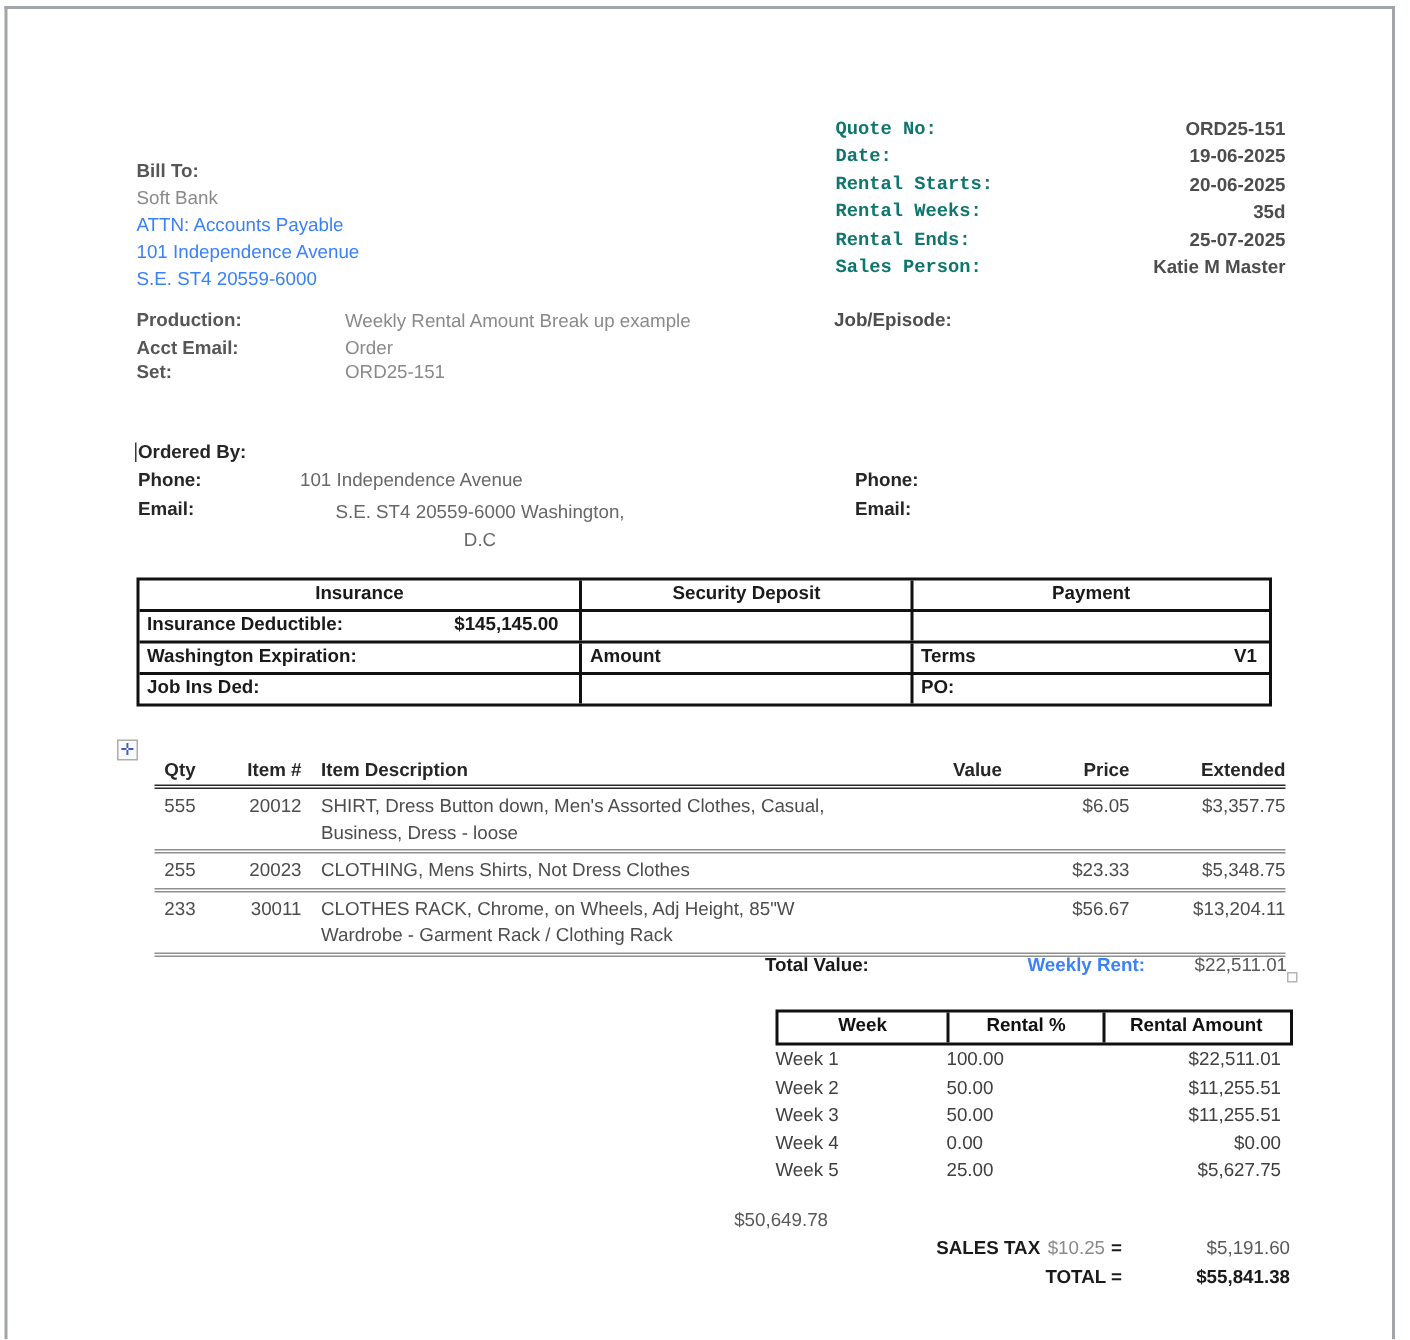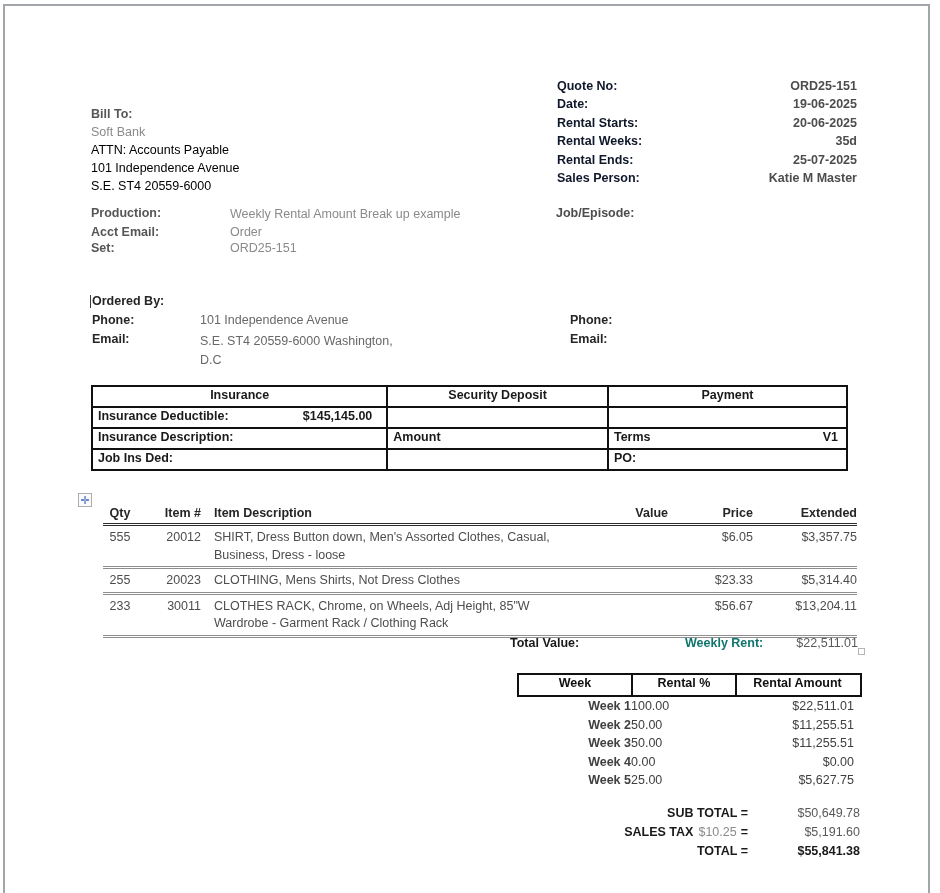--- a/index.html
+++ b/index.html
@@ -9,43 +9,43 @@
   .page-frame { position:absolute; left:3px; top:4px; width:927px; height:889px;
     border-top:2px solid #a2a5a9; border-left:2px solid #a2a5a9; border-right:2px solid #a2a5a9; }
   .abs { position:absolute; }
   .b { font-weight:bold; }
   .pre { white-space:pre-line; }
 
   
   .billto { left:91px; top:77px; width:330px; line-height:18px; }
   .lbl-gray { color:#565656; font-weight:bold;margin-top:28px; }
   .val-gray { color:#8a8a8a; }
-  .val-light { color:#000000; }
+  .val-light { color:#3b82f6; }
 
   
   .quote { left:557px; top:77px; width:300px; line-height:18.4px; }
   .quote-row { display:flex; justify-content:space-between; }
-  .quote-row .ql { color:#0f172a; font-weight:bold; }
+  .quote-row .ql { color:#0f766e; font-weight:bold;font-family:Liberation Mono, monospace; }
   .quote-row .qv { color:#4d4d4d; font-weight:bold; text-align:right; }
 
   
   .prod-label { left:91px; top:206px; color:#565656; font-weight:bold; }
   .prod-value { left:230px; top:206px; width:300px; color:#8a8a8a; line-height:17.5px; }
   .job-label  { left:556px; top:206px; color:#4d4d4d; font-weight:bold; }
   .set-label  { left:91px; top:241px; color:#565656; font-weight:bold; }
   .set-value  { left:230px; top:241px; color:#8a8a8a; }
 
   
   .dark { color:#262626; font-weight:bold; }
   .ord-caret { left:90px; top:295px; width:1px; height:13px; background:#3a3a3a; }
   .ordered-label { left:92px; top:294px; }
   .ord-phone-l { left:92px; top:313px; }
   .ord-phone-v { left:200px; top:313px; color:#686868; }
   .ord-email-l { left:92px; top:332px; }
-  .ord-email-v { left:200px; top:332px; width:240px; color:#686868; line-height:18.5px; }
+  .ord-email-v { left:200px; top:332px; width:240px; color:#686868; line-height:18.5px;text-align:center; }
   .ord-phone-r { left:570px; top:313px; }
   .ord-email-r { left:570px; top:332px; }
 
   
   .ins-table { left:91px; top:385px; width:757px; border:2px solid #111; color:#1a1a1a; }
   .ins-row { display:flex; }
   .ins-row + .ins-row { border-top:2px solid #111; }
   .ins-cell { padding:1px 5px; height:19px; font-weight:bold; overflow:hidden; }
   .ins-c1 { width:304px; border-right:2px solid #111; }
   .ins-c2 { width:227px; border-right:2px solid #111; }
@@ -64,33 +64,33 @@
   .it-body > div { padding:3px 0 2px 0; line-height:17.5px; }
   .c-qty { width:34px; text-align:center; }
   .c-item { width:64px; text-align:right; }
   .c-desc { flex:1; padding-left:13px !important; }
   .c-val { width:110px; text-align:right; }
   .c-price { width:85px; text-align:right; }
   .c-ext { width:104px; text-align:right; }
 
   
   .tv-label { left:510px; top:636px; color:#1a1a1a; font-weight:bold; }
-  .wr-label { left:685px; top:636px; color:#0f766e; font-weight:bold; }
+  .wr-label { left:685px; top:636px; color:#3b82f6; font-weight:bold; }
   .wr-value { left:748px; top:636px; width:110px; text-align:right; color:#595959; }
   .resize-handle { left:858px; top:648px; width:7px; height:7px; border:1px solid #b5b5b5; background:#fff; }
 
   
   .week { left:517px; top:673px; width:345px; color:#404040; }
   .wk-head { display:flex; border:2px solid #111; font-weight:bold; color:#111; }
   .wk-head > div { height:20px; line-height:17px; text-align:center; }
   .wk-h1 { width:114px; border-right:2px solid #111; }
   .wk-h2 { width:104px; border-right:2px solid #111; }
   .wk-h3 { width:121px; }
   .wk-row { display:flex; height:18.6px; line-height:18.6px; }
-  .wk-c1 { width:114px; text-align:right;font-weight:bold; }
+  .wk-c1 { width:114px; text-align:left; }
   .wk-c2 { width:104px; text-align:left; }
   .wk-c3 { width:123px; text-align:right; padding-right:4px; }
 
   
   .totals { left:440px; top:804px; width:420px; line-height:18.8px; }
   .tot-row { display:flex; }
   .tot-label { flex:1; text-align:right; color:#1a1a1a; font-weight:bold; }
   .tot-value { width:112px; text-align:right; color:#595959; }
   .tot-value.b { color:#1a1a1a; }
   .tax-rate { color:#8a8a8a; font-weight:normal; margin:0 4px 0 5px; }
@@ -162,21 +162,21 @@
     </div>
     <div class="ins-row">
       <div class="ins-cell ins-c1 split">
         <span>Insurance Deductible:</span>
         <span style="padding-right:9px;">$145,145.00</span>
       </div>
       <div class="ins-cell ins-c2"></div>
       <div class="ins-cell ins-c3"></div>
     </div>
     <div class="ins-row">
-      <div class="ins-cell ins-c1">Insurance Description:</div>
+      <div class="ins-cell ins-c1">Washington Expiration:</div>
       <div class="ins-cell ins-c2">Amount</div>
       <div class="ins-cell ins-c3 split">
         <span>Terms</span>
         <span style="padding-right:3px;">V1</span>
       </div>
     </div>
     <div class="ins-row">
       <div class="ins-cell ins-c1">Job Ins Ded:</div>
       <div class="ins-cell ins-c2"></div>
       <div class="ins-cell ins-c3">PO:</div>
@@ -202,21 +202,21 @@
       <div class="c-val"></div>
       <div class="c-price">$6.05</div>
       <div class="c-ext">$3,357.75</div>
     </div>
     <div class="it-row it-body">
       <div class="c-qty">255</div>
       <div class="c-item">20023</div>
       <div class="c-desc pre">CLOTHING, Mens Shirts, Not Dress Clothes</div>
       <div class="c-val"></div>
       <div class="c-price">$23.33</div>
-      <div class="c-ext">$5,314.40</div>
+      <div class="c-ext">$5,348.75</div>
     </div>
     <div class="it-row it-body">
       <div class="c-qty">233</div>
       <div class="c-item">30011</div>
       <div class="c-desc pre">CLOTHES RACK, Chrome, on Wheels, Adj Height, 85"W
 Wardrobe - Garment Rack / Clothing Rack</div>
       <div class="c-val"></div>
       <div class="c-price">$56.67</div>
       <div class="c-ext">$13,204.11</div>
     </div>
@@ -255,21 +255,20 @@
     </div>
     <div class="wk-row">
       <div class="wk-c1">Week 5</div>
       <div class="wk-c2">25.00</div>
       <div class="wk-c3">$5,627.75</div>
     </div>
   </div>
 
   <div class="abs totals">
     <div class="tot-row">
-      <span class="tot-label">SUB TOTAL =</span>
       <span class="tot-value">$50,649.78</span>
     </div>
     <div class="tot-row">
       <span class="tot-label"><span>SALES TAX</span><span class="tax-rate">$10.25</span><span>=</span></span>
       <span class="tot-value">$5,191.60</span>
     </div>
     <div class="tot-row">
       <span class="tot-label">TOTAL =</span>
       <span class="tot-value b">$55,841.38</span>
     </div>

